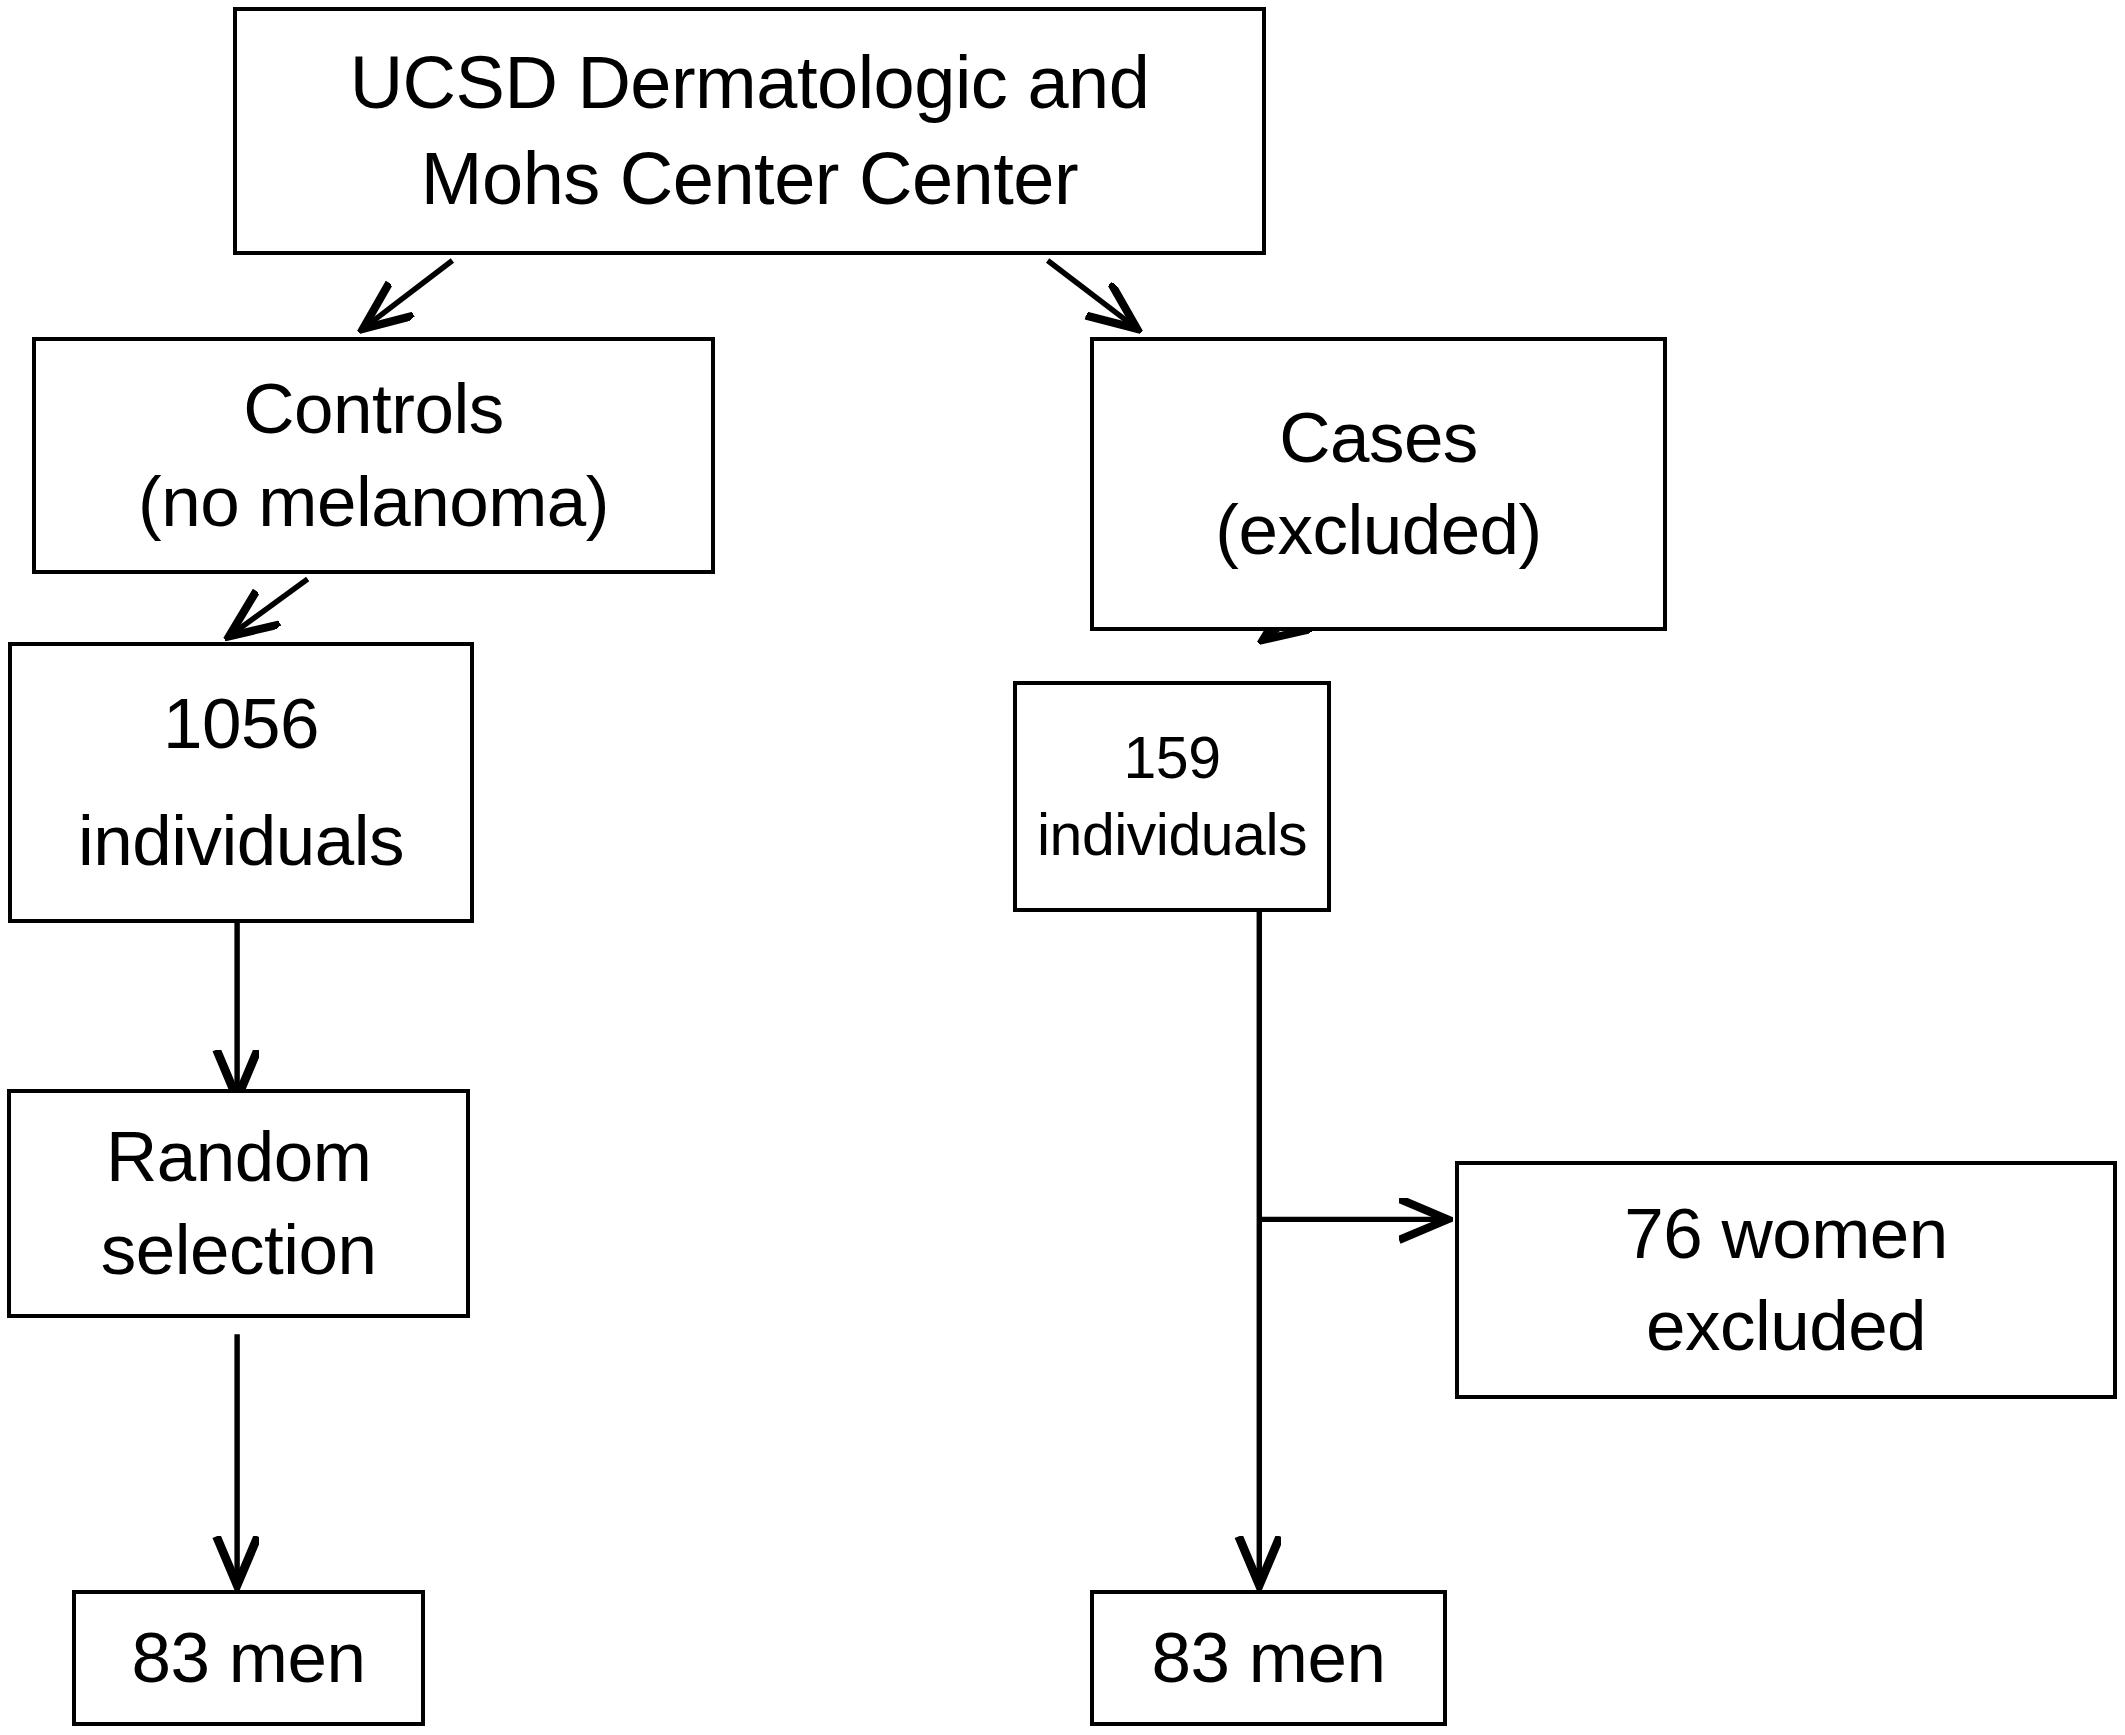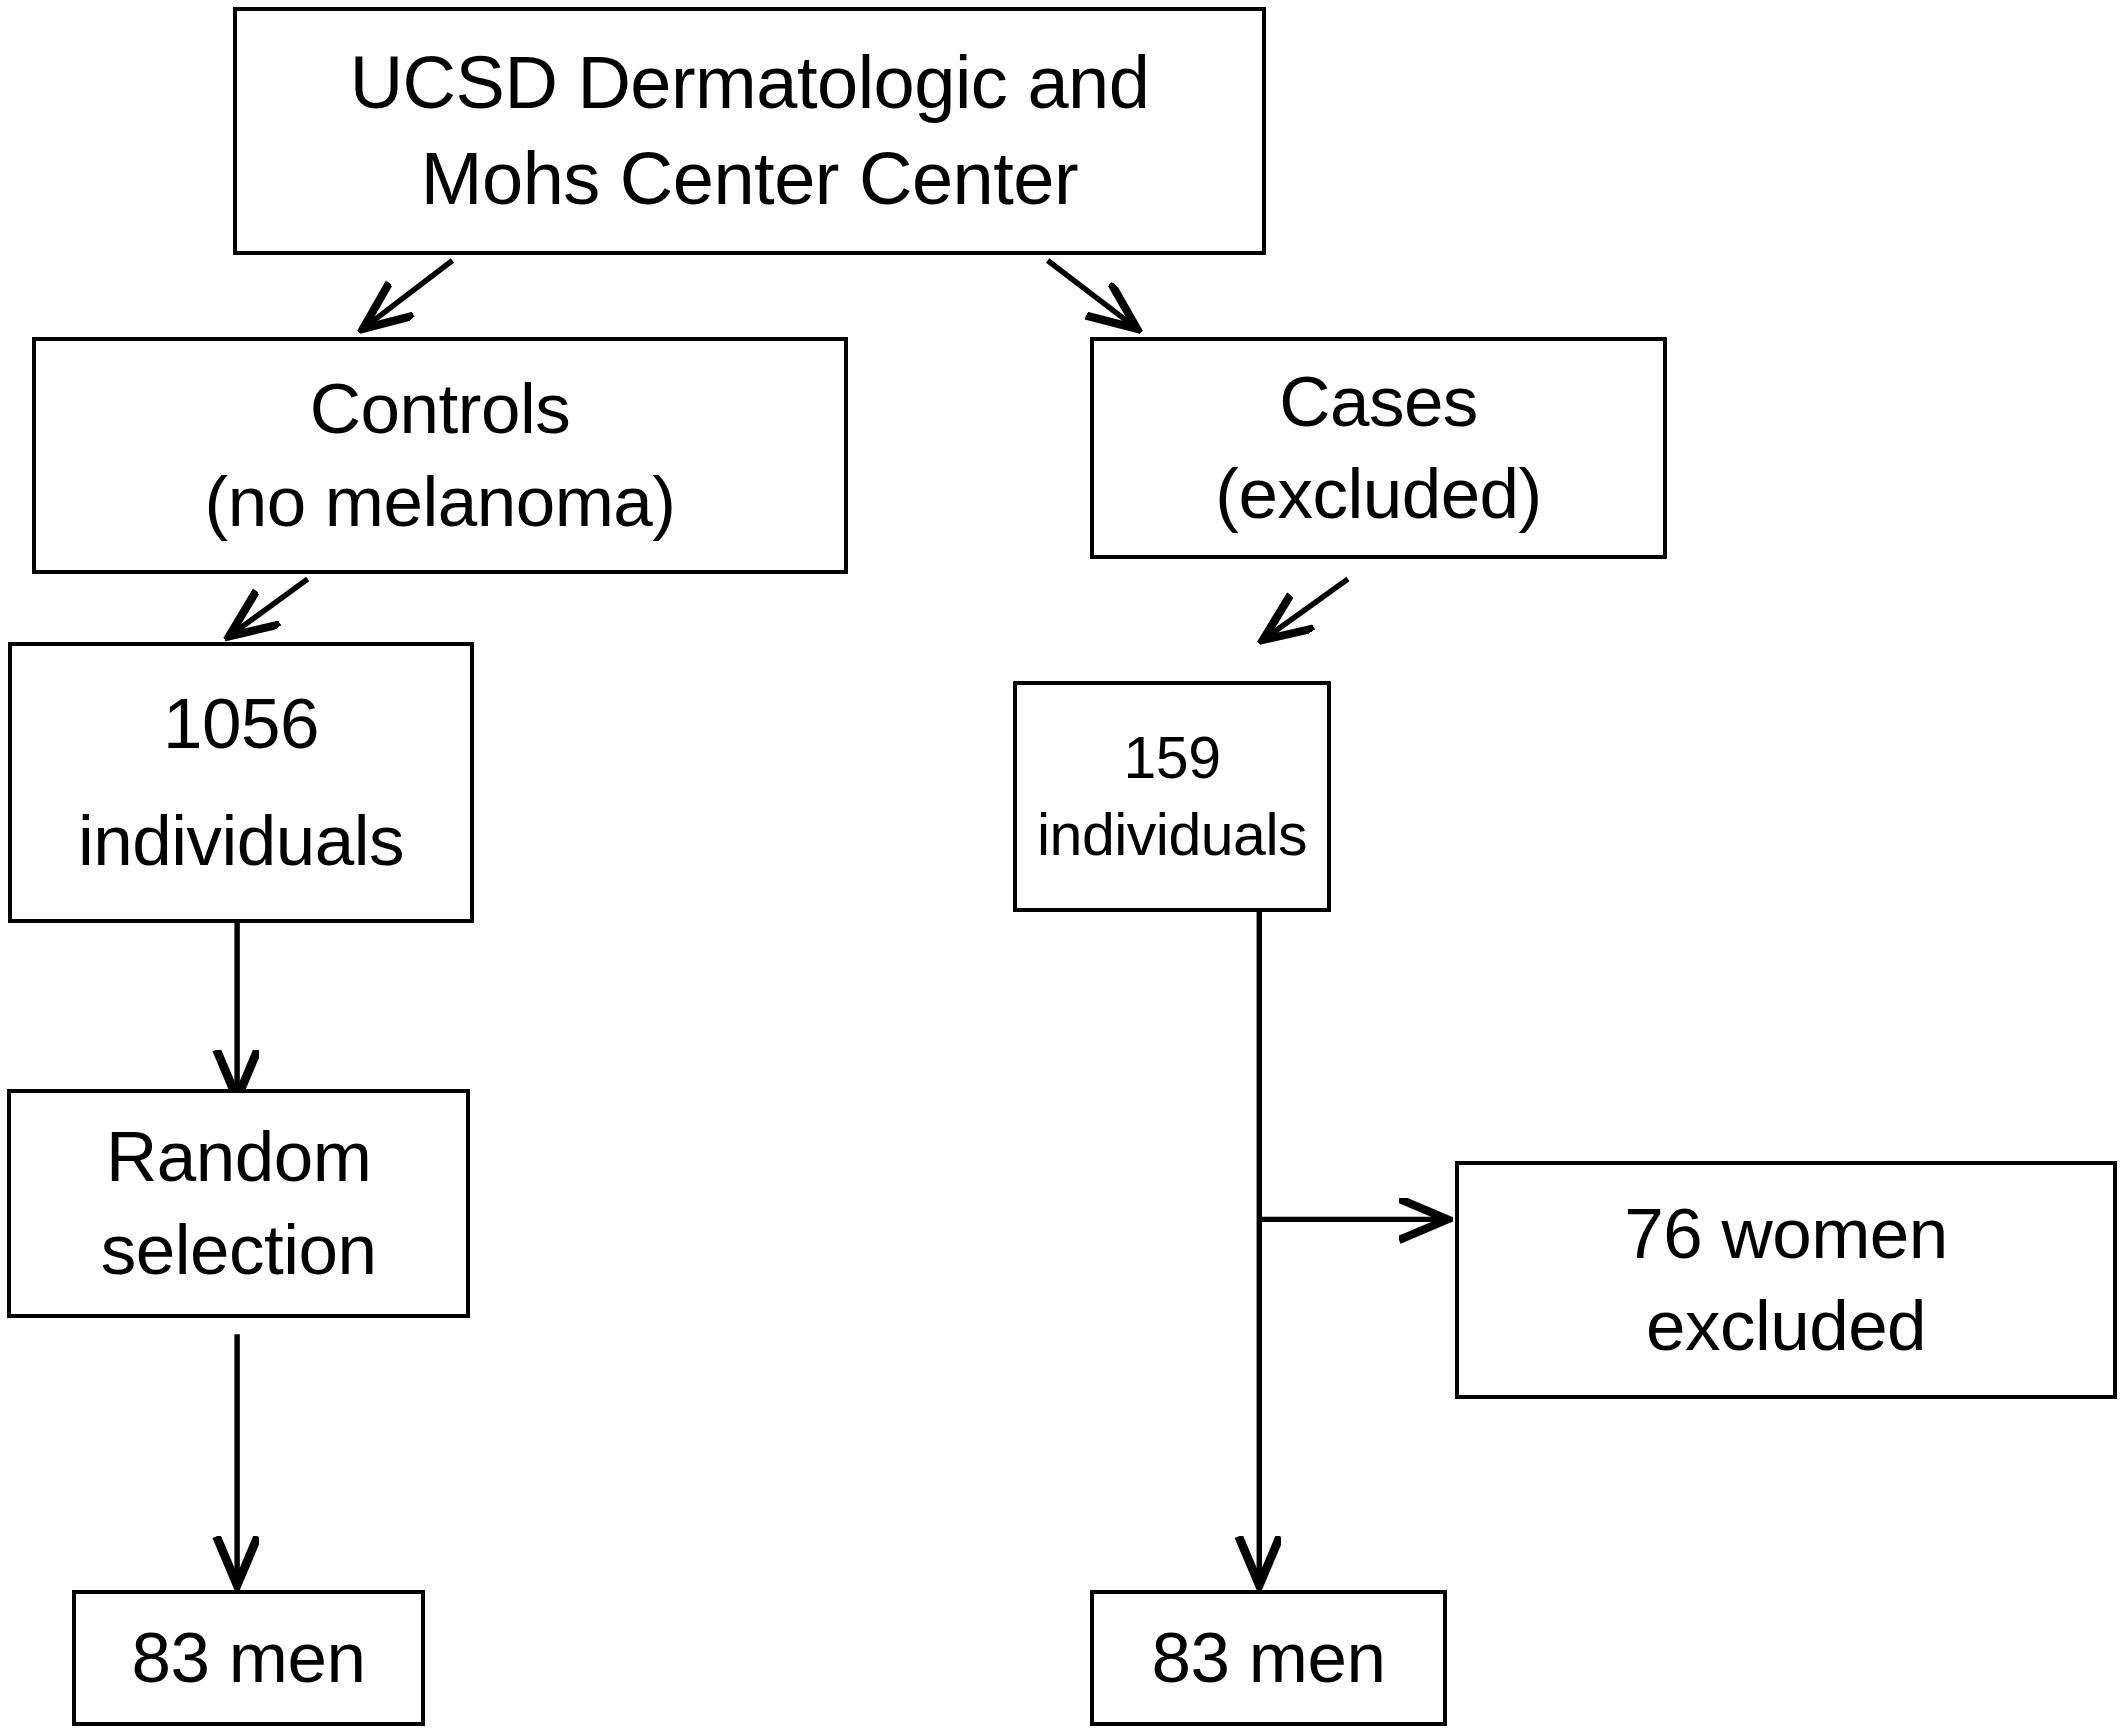--- a/index.html
+++ b/index.html
@@ -44,22 +44,22 @@
     z-index: 2;
   }
   .node .line {
     display: block;
     white-space: nowrap;
     text-align: right;
   }
 
   
   #node-root      { left: 233px;  top: 7.2px;    width: 1033px; height: 248px; font-size: 74px; }
-  #node-controls  { left: 32px;   top: 337px;  width: 816px;  height: 237px; font-size: 71px; }
-  #node-cases     { left: 1090px; top: 337px;  width: 577px;  height: 222px; font-size: 71px; }
+  #node-controls  { left: 32px;   top: 337px;  width: 683px;  height: 237px; font-size: 71px; }
+  #node-cases     { left: 1090px; top: 337px;  width: 577px;  height: 294px; font-size: 71px; }
   #node-controls-n{ left: 8px;    top: 642px;  width: 466px;  height: 281px; font-size: 71px; gap: 24px; }
   #node-cases-n   { left: 1013px; top: 681px;  width: 318px;  height: 231px; font-size: 59px; }
   #node-random    { left: 7.2px;    top: 1089px; width: 463px;  height: 229px; font-size: 71px; }
   #node-excluded  { left: 1455px; top: 1161px; width: 662px;  height: 238px; font-size: 71px; }
   #node-men-left  { left: 72px;   top: 1590px; width: 353px;  height: 136px; font-size: 71px; }
   #node-men-right { left: 1090px; top: 1590px; width: 357px;  height: 136px; font-size: 71px; }
 </style>
 </head>
 <body>
 

